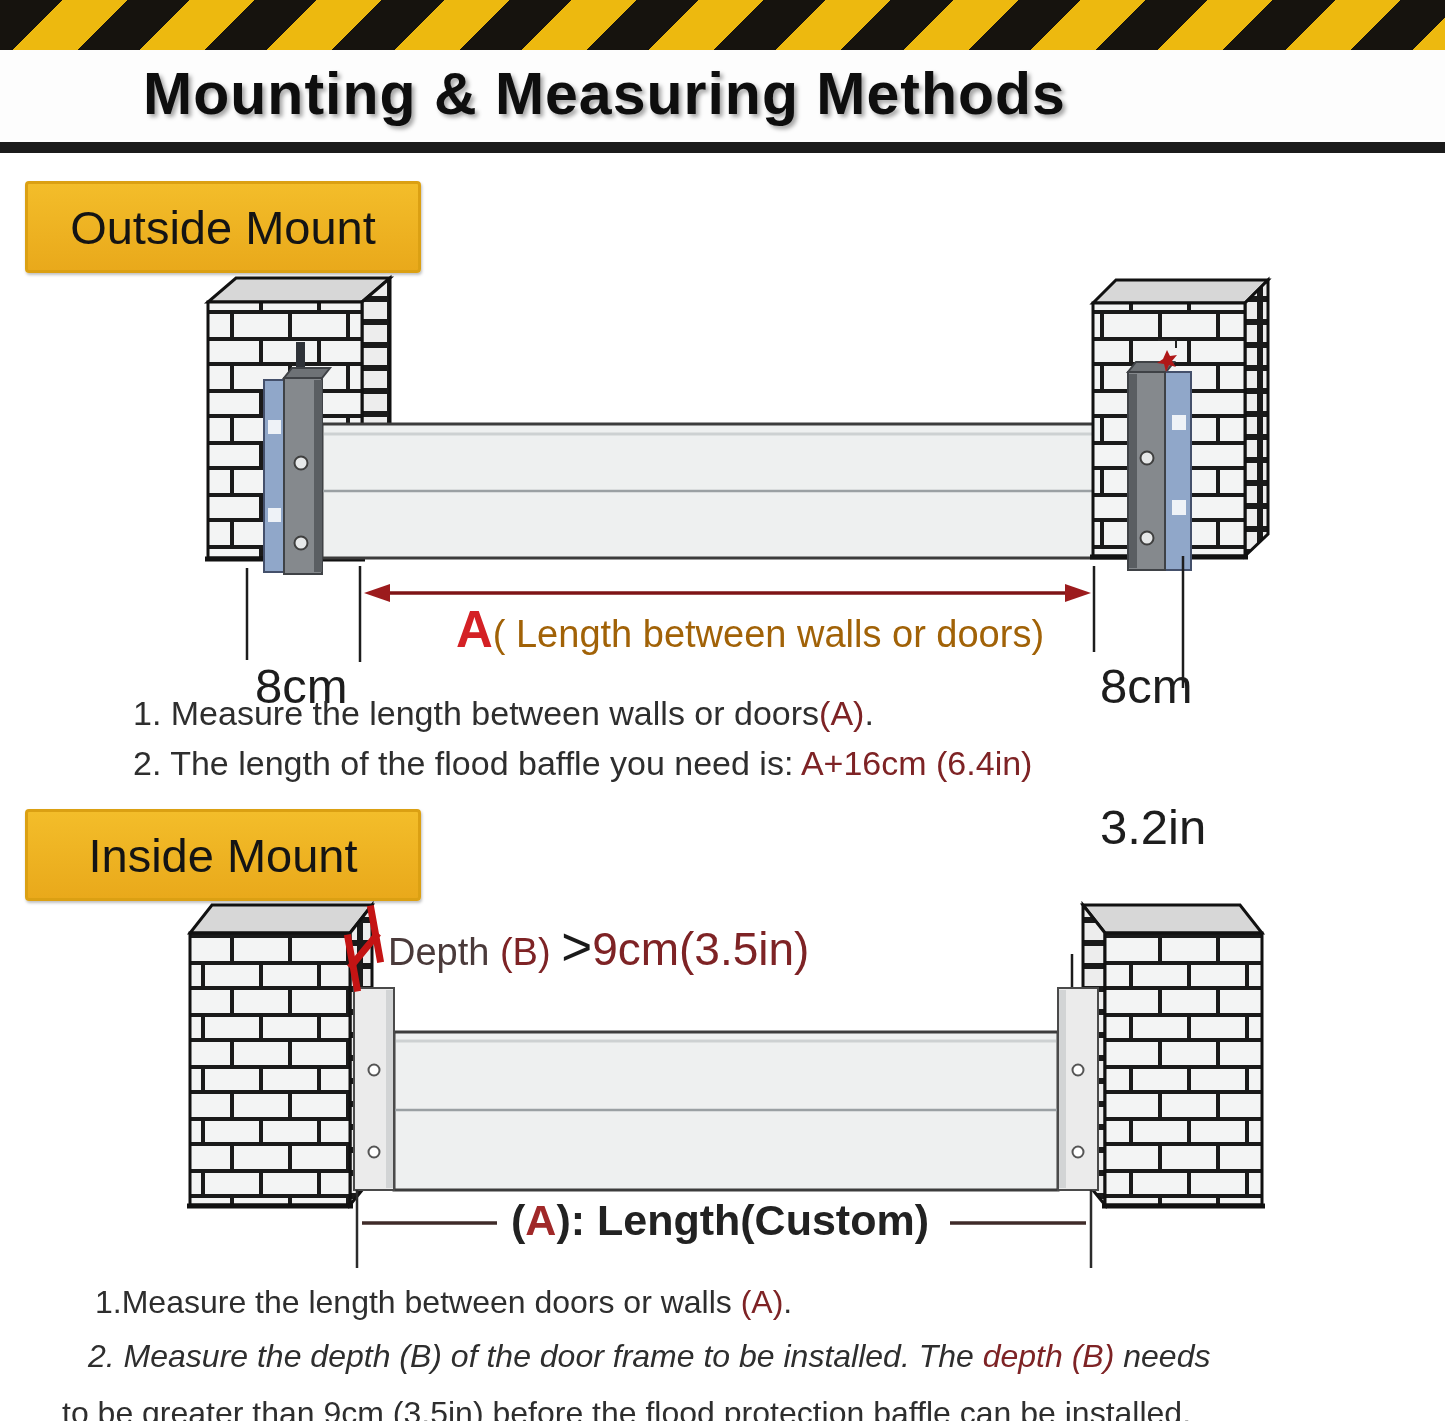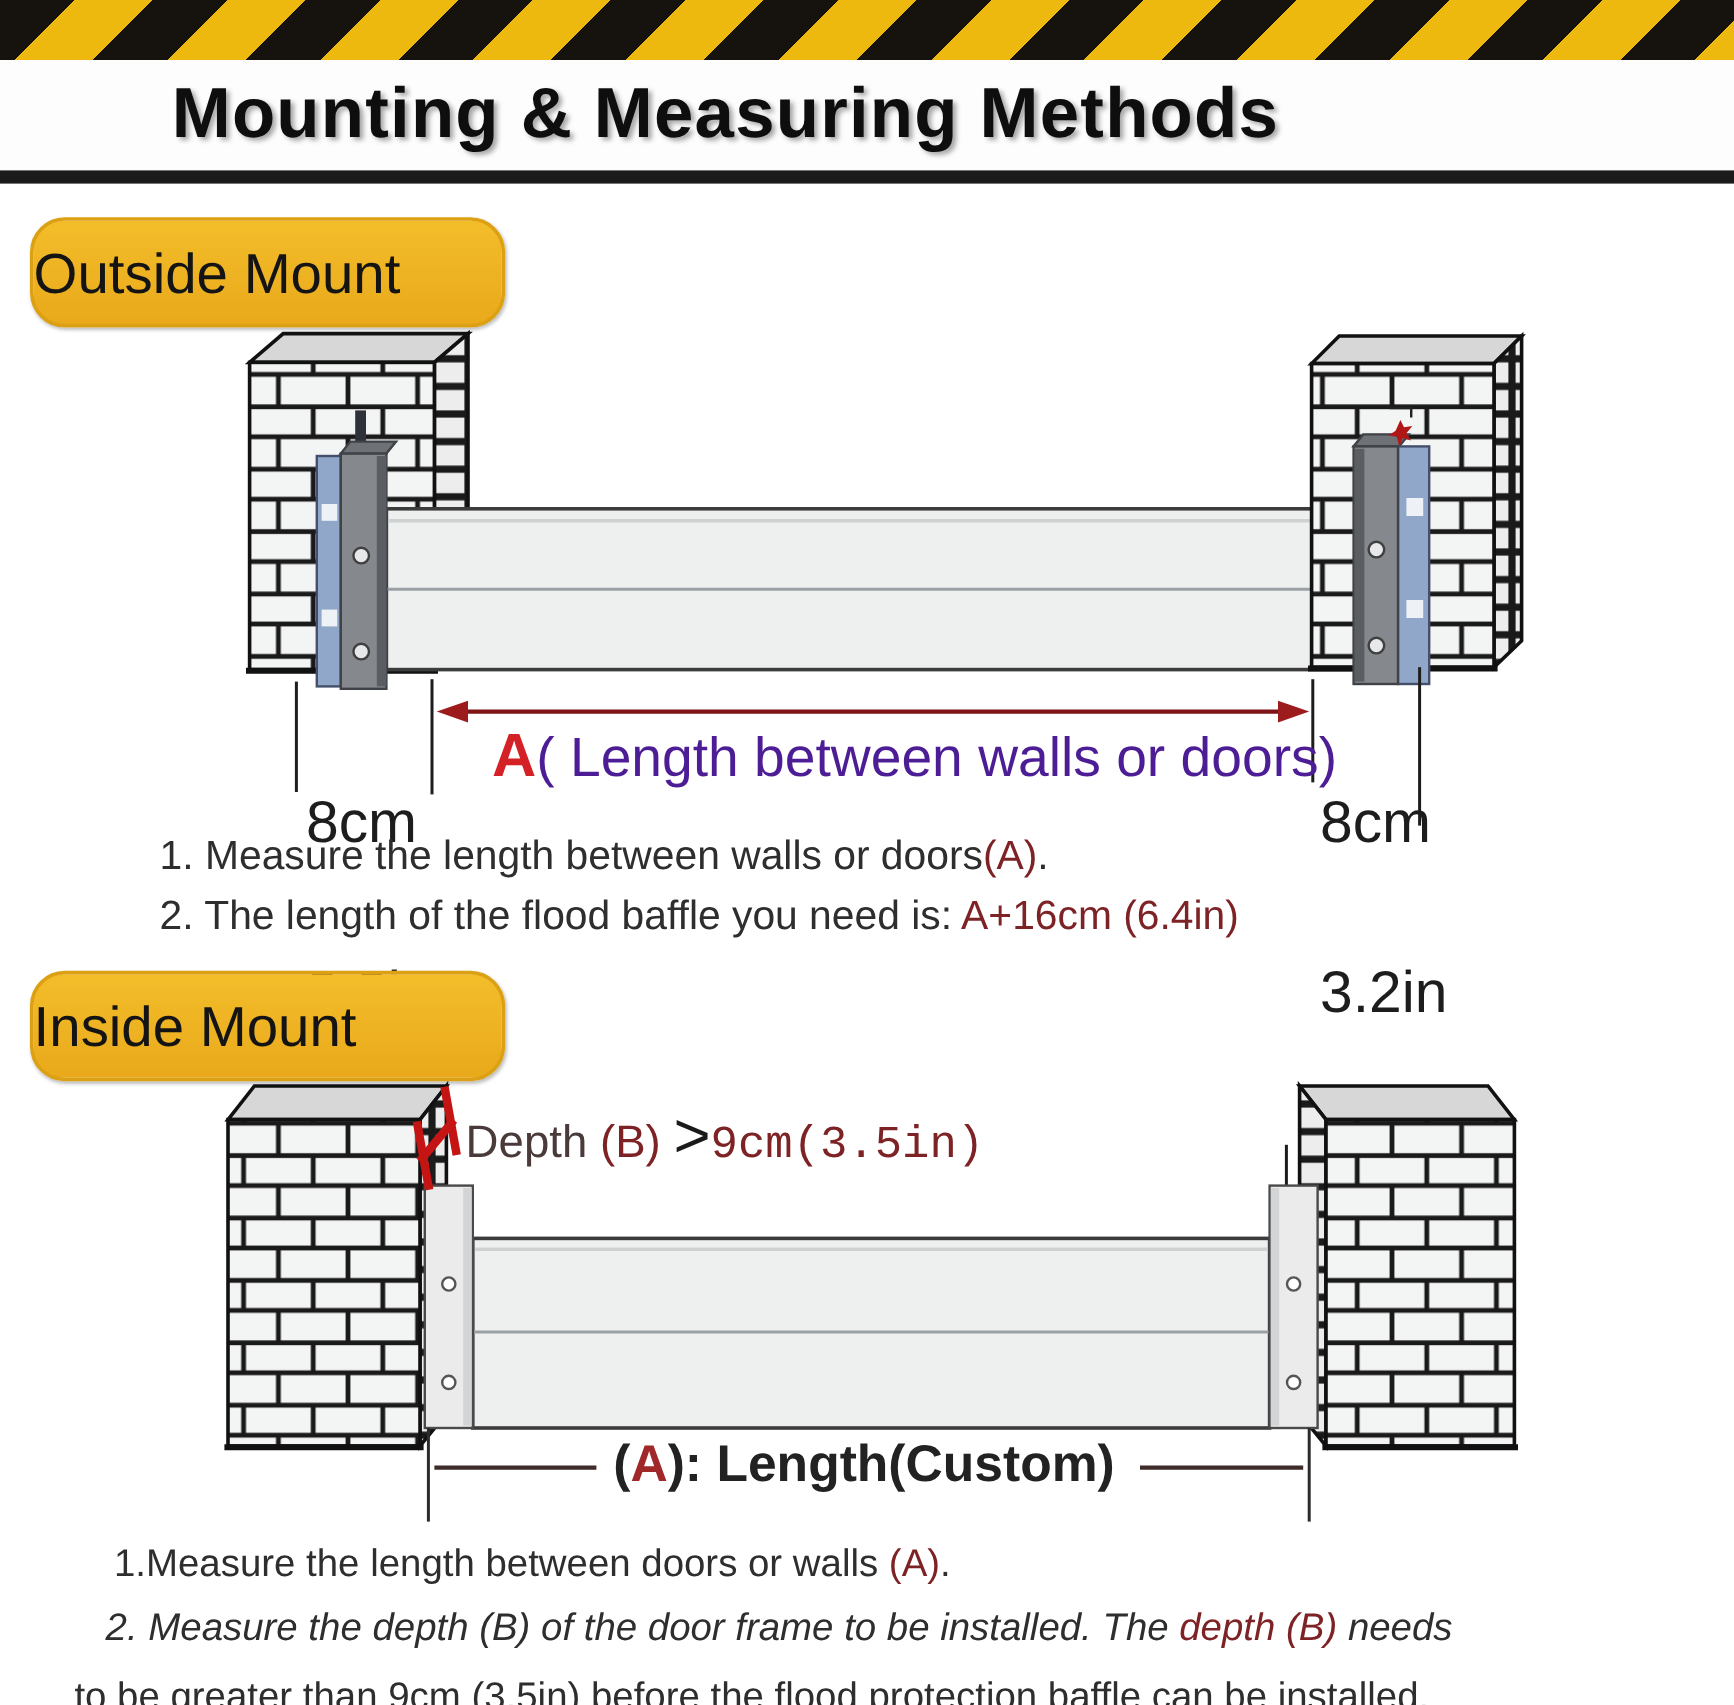--- a/index.html
+++ b/index.html
@@ -16,41 +16,41 @@
   }
   .titleband{position:absolute;left:0;top:50px;width:1445px;height:92px;background:#fdfdfd;}
   .title{
     position:absolute;left:0;top:60px;width:1209px;text-align:center;
     font-size:59px;font-weight:bold;color:#0e0e0e;letter-spacing:1px;
     text-shadow:3px 3px 4px rgba(0,0,0,0.35);
   }
   .divider{position:absolute;left:0;top:142px;width:1445px;height:11px;background:#1b1b1b;}
   
   .badge{
-    position:absolute;left:25px;width:390px;height:86px;border-radius:29px;
+    position:absolute;left:25px;width:390px;height:86px;border-radius:4px;
     background:linear-gradient(#f3bd2a,#e9a91b);border:3px solid #dba013;
-    display:flex;align-items:center;justify-content:flex-start;
+    display:flex;align-items:center;justify-content:center;
     font-size:47px;color:#141414;box-shadow:1px 2px 3px rgba(0,0,0,0.25);
   }
   .badge-outside{top:181px;}
   .badge-inside{top:809px;}
   
   .dim{position:absolute;font-size:49px;line-height:47px;color:#1d1d1d;white-space:pre;}
   .dim-left{left:255px;top:569px;}
   .dim-right{left:1100px;top:569px;}
   .a-label{position:absolute;left:410px;top:600px;width:680px;text-align:center;white-space:pre;}
   .a-letter{font-size:51px;font-weight:bold;color:#d42125;}
-  .a-rest{font-size:46px;color:#4c1d95;}
+  .a-rest{font-size:38px;color:#a16207;}
   .instr{position:absolute;font-size:34px;color:#2e2e2e;white-space:pre;}
   .maroon{color:#7e2325;}
   .depth-label{position:absolute;left:388px;top:916px;white-space:pre;}
   .depth-label .d1{font-size:38px;color:#4a3a3a;}
   .depth-label .d2{font-size:38px;}
   .depth-label .d3{font-size:53px;color:#1a1a1a;}
-  .depth-label .d4{font-size:38px;font-family:Liberation Mono, monospace;}
+  .depth-label .d4{font-size:46px;}
   .len-label{position:absolute;left:430px;top:1196px;width:580px;text-align:center;white-space:pre;font-size:43px;color:#222;font-weight:bold;}
   .red-a{color:#a02828;}
   .b-instr{font-size:32px;}
 </style>
 </head>
 <body>
 
 <div id="stage">
 
   <div class="hazard"></div>

